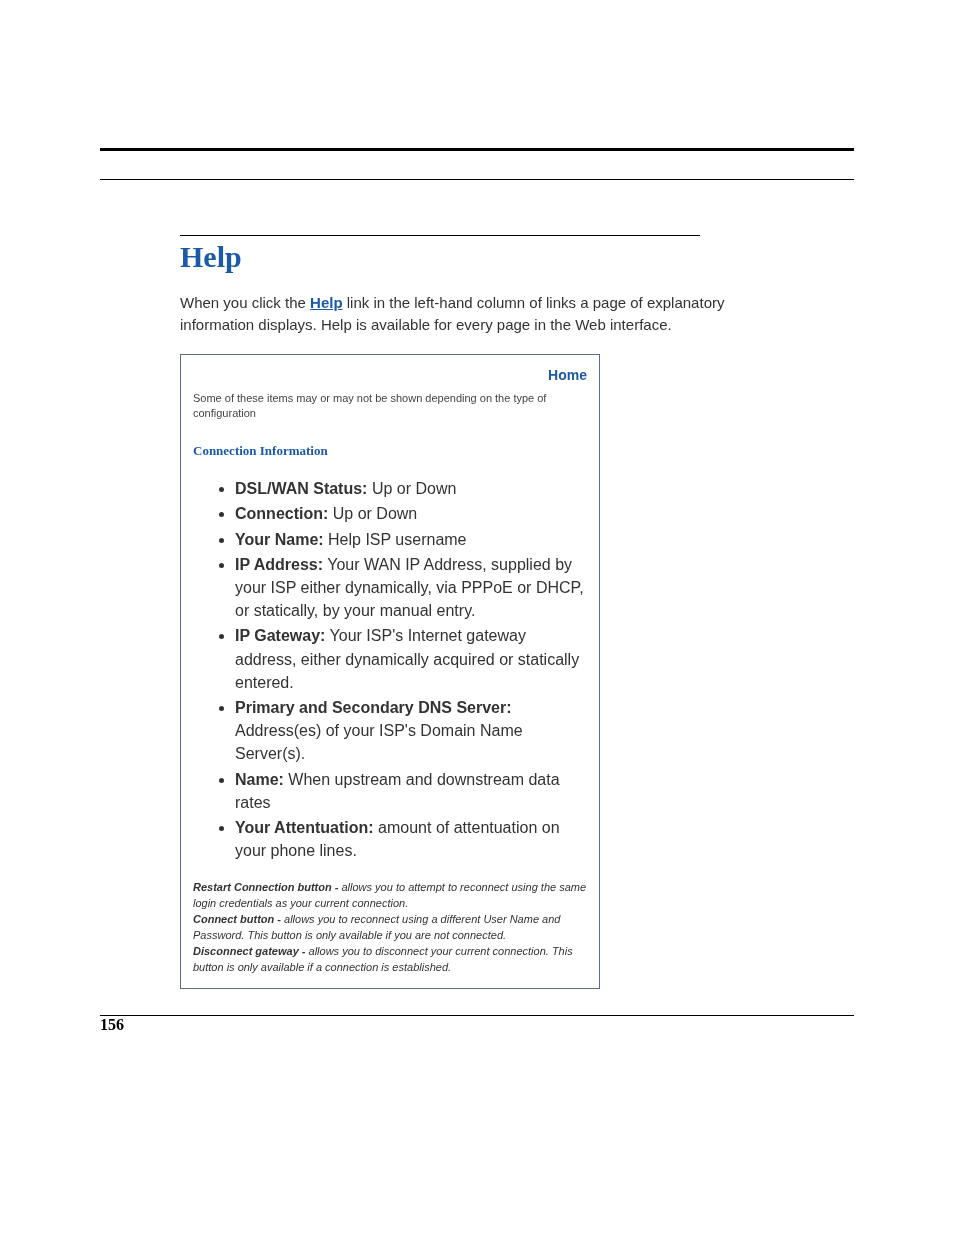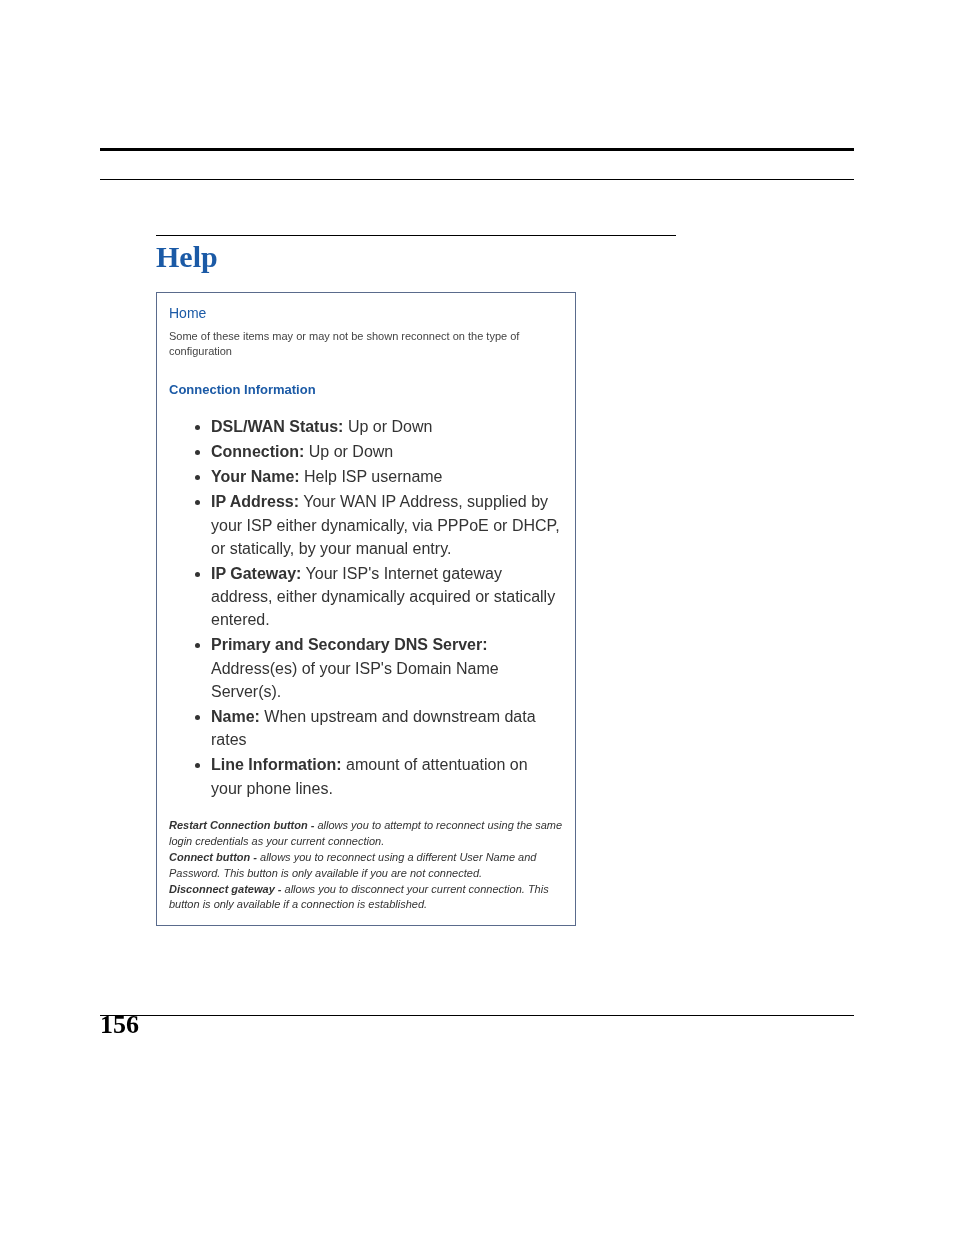--- a/index.html
+++ b/index.html
@@ -7,21 +7,21 @@
     padding: 0;
     background: #fff;
     font-family: Arial, Helvetica, sans-serif;
     color: #000;
   }
   .page {
     width: 954px;
     height: 1194px;
     position: relative;
     box-sizing: border-box;
-    padding: 140px 100px 0 76px;
+    padding: 140px 100px 0 100px;
   }
   .top-thick-rule {
     position: absolute;
     left: 100px;
     right: 100px;
     top: 148px;
     border-top: 3px solid #000;
   }
   .top-thin-rule {
     position: absolute;
@@ -60,34 +60,36 @@
   }
   .panel {
     border: 1px solid #5a6b8c;
     width: 420px;
     padding: 10px 12px 12px 12px;
     box-sizing: border-box;
   }
   .panel-h1 {
     color: #1b5aa6;
     font-size: 14px;
-    font-weight: normal;
+    font-weight: bold;
     margin: 2px 0 8px 0;
+    text-align: right;
   }
   .panel-intro {
     font-size: 11px;
     color: #444;
     line-height: 1.4;
     margin: 0 0 22px 0;
   }
   .panel-h2 {
     color: #1b5aa6;
     font-size: 13px;
     font-weight: bold;
     margin: 0 0 18px 0;
+    font-family: Liberation Serif, serif;
   }
   .panel ul {
     margin: 0 0 18px 0;
     padding-left: 42px;
     font-size: 16px;
     color: #333;
     line-height: 1.45;
   }
   .panel ul li {
     margin-bottom: 2px;
@@ -103,55 +105,58 @@
   .bottom-rule {
     position: absolute;
     left: 100px;
     right: 100px;
     bottom: 178px;
     border-top: 1px solid #000;
   }
   .page-number {
     position: absolute;
     left: 100px;
-    bottom: 154px;
+    bottom: 160px;
     font-family: "Times New Roman", Times, serif;
-    font-size: 26px;
+    font-size: 16px;
     font-weight: bold;
   }
 </style>
 </head>
 <body>
 
 <div class="page">
 
   <div class="top-thick-rule"></div>
   <div class="top-thin-rule"></div>
 
   <div class="content">
     <div class="section-rule"></div>
     <h1 class="section-title">Help</h1>
 
+    <p class="body-text">
+      <span>When you click the </span><a href="#" class="help-link">Help</a><span> link in the left-hand column of links a page of explanatory information displays. Help is available for every page in the Web interface.</span>
+    </p>
 
 
     <div class="panel">
       <div class="panel-h1">Home</div>
-      <p class="panel-intro">Some of these items may or may not be shown reconnect on the type of configuration</p>
+      <p class="panel-intro">Some of these items may or may not be shown depending on the type of configuration</p>
 
       <div class="panel-h2">Connection Information</div>
 
       <ul>
         <li><span class="b">DSL/WAN Status:</span><span> Up or Down</span></li>
         <li><span class="b">Connection:</span><span> Up or Down</span></li>
         <li><span class="b">Your Name:</span><span> Help ISP username</span></li>
         <li><span class="b">IP Address:</span><span> Your WAN IP Address, supplied by your ISP either dynamically, via PPPoE or DHCP, or statically, by your manual entry.</span></li>
         <li><span class="b">IP Gateway:</span><span> Your ISP's Internet gateway address, either dynamically acquired or statically entered.</span></li>
         <li><span class="b">Primary and Secondary DNS Server:</span><span> Address(es) of your ISP's Domain Name Server(s).</span></li>
         <li><span class="b">Name:</span><span> When upstream and downstream data rates</span></li>
-        <li><span class="b">Line Information:</span><span> amount of attentuation on your phone lines.</span></li>
+        <li><span class="b">Your Attentuation:</span><span> amount of attentuation on your phone lines.</span></li>
       </ul>
 
       <p class="panel-para">
         <span class="b">Restart Connection button - </span><span>allows you to attempt to reconnect using the same login credentials as your current connection.</span><br>
         <span class="b">Connect button - </span><span>allows you to reconnect using a different User Name and Password. This button is only available if you are not connected.</span><br>
         <span class="b">Disconnect gateway - </span><span>allows you to disconnect your current connection. This button is only available if a connection is established.</span>
       </p>
     </div>
   </div>
 

